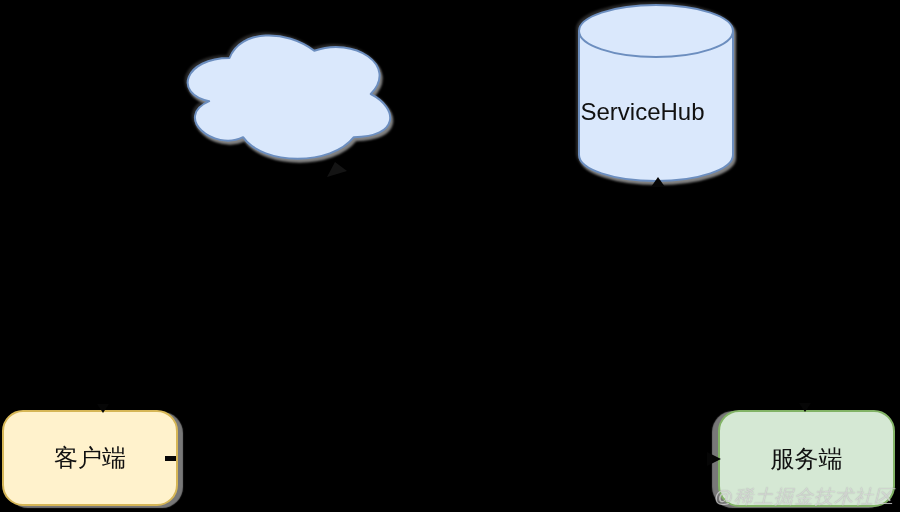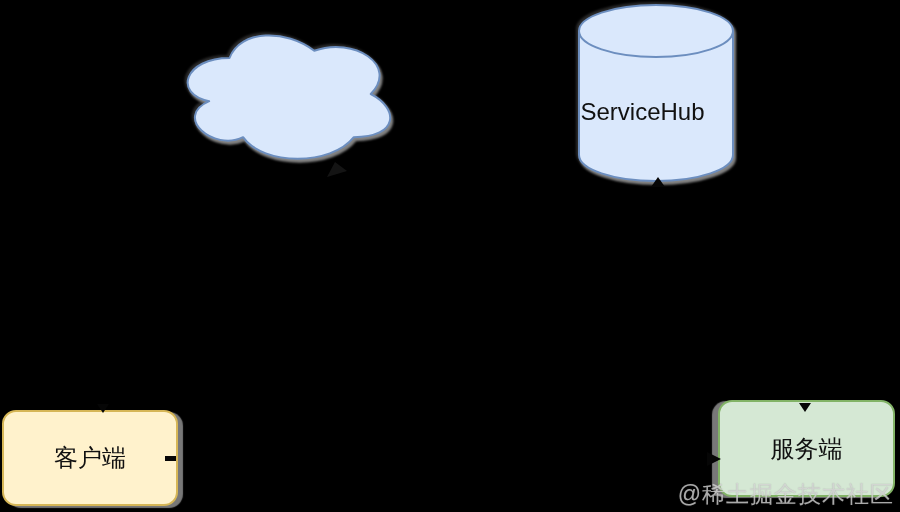--- a/index.html
+++ b/index.html
@@ -46,46 +46,47 @@
 
   .rect-node {
     position: absolute;
     z-index: 2;
     display: flex;
     align-items: center;
     justify-content: center;
     font-size: 24px;
     color: #111;
     box-sizing: border-box;
-    border-radius: 14px;
+    border-radius: 21px;
   }
   #client-box {
     left: 2px; top: 410px; width: 176px; height: 96px;
     background: #fff2cc;
     border: 2px solid #d6b656;
     box-shadow: 5px 2px 1px rgba(150,150,150,0.8);
   }
   #server-box {
-    left: 718px; top: 400px; width: 177px; height: 97px;
+    left: 718px; top: 410px; width: 177px; height: 97px;
     background: #d5e8d4;
     border: 2px solid #82b366;
     box-shadow: -6px 1px 1px rgba(150,150,150,0.8);
   }
 
   .watermark {
     position: absolute;
     z-index: 5;
     right: 6px;
     bottom: 2px;
-    font-size: 23px;
+    font-size: 19px;
     letter-spacing: 1px;
     color: rgba(240,240,240,0.62);
     text-shadow: 0 0 1px rgba(110,110,110,0.6);
     pointer-events: none;
     white-space: nowrap;
+    font-style: italic;
   }
 </style>
 </head>
 <body>
 
 <div class="stage">
 
   <svg id="shapes-layer" class="layer" viewBox="0 0 900 512">
 
     <g class="shape-shadow" transform="translate(173,22)">

